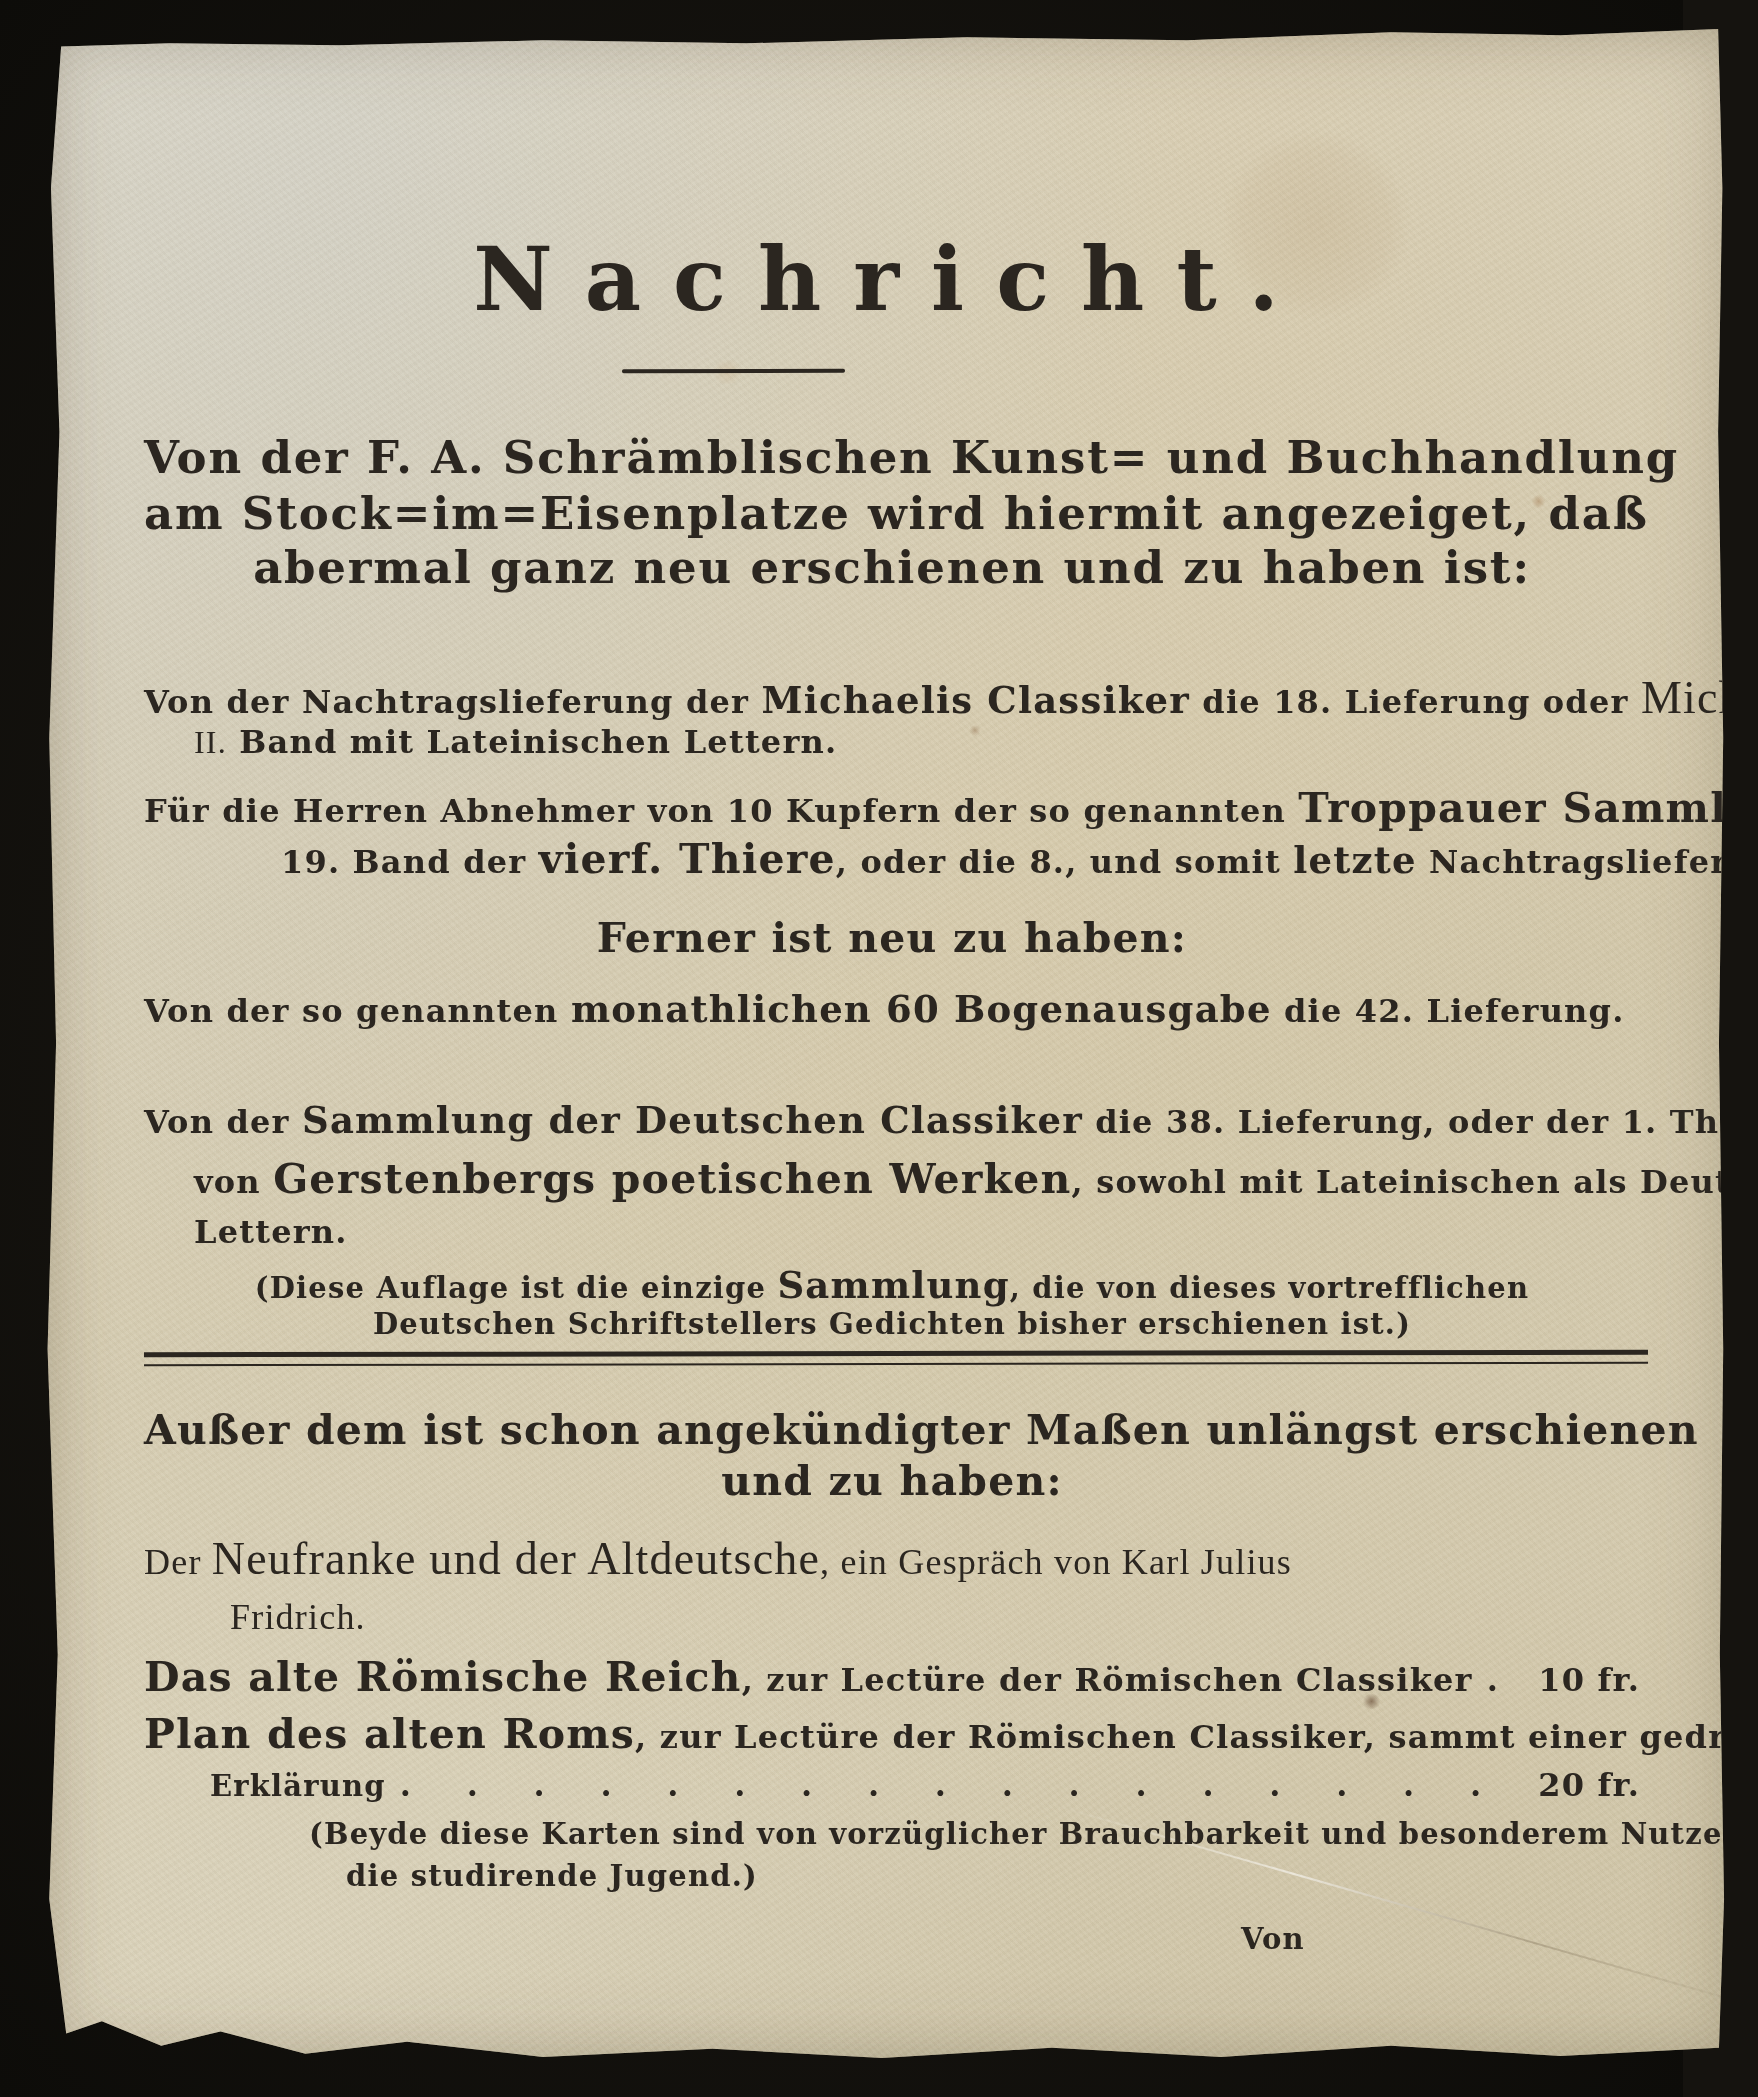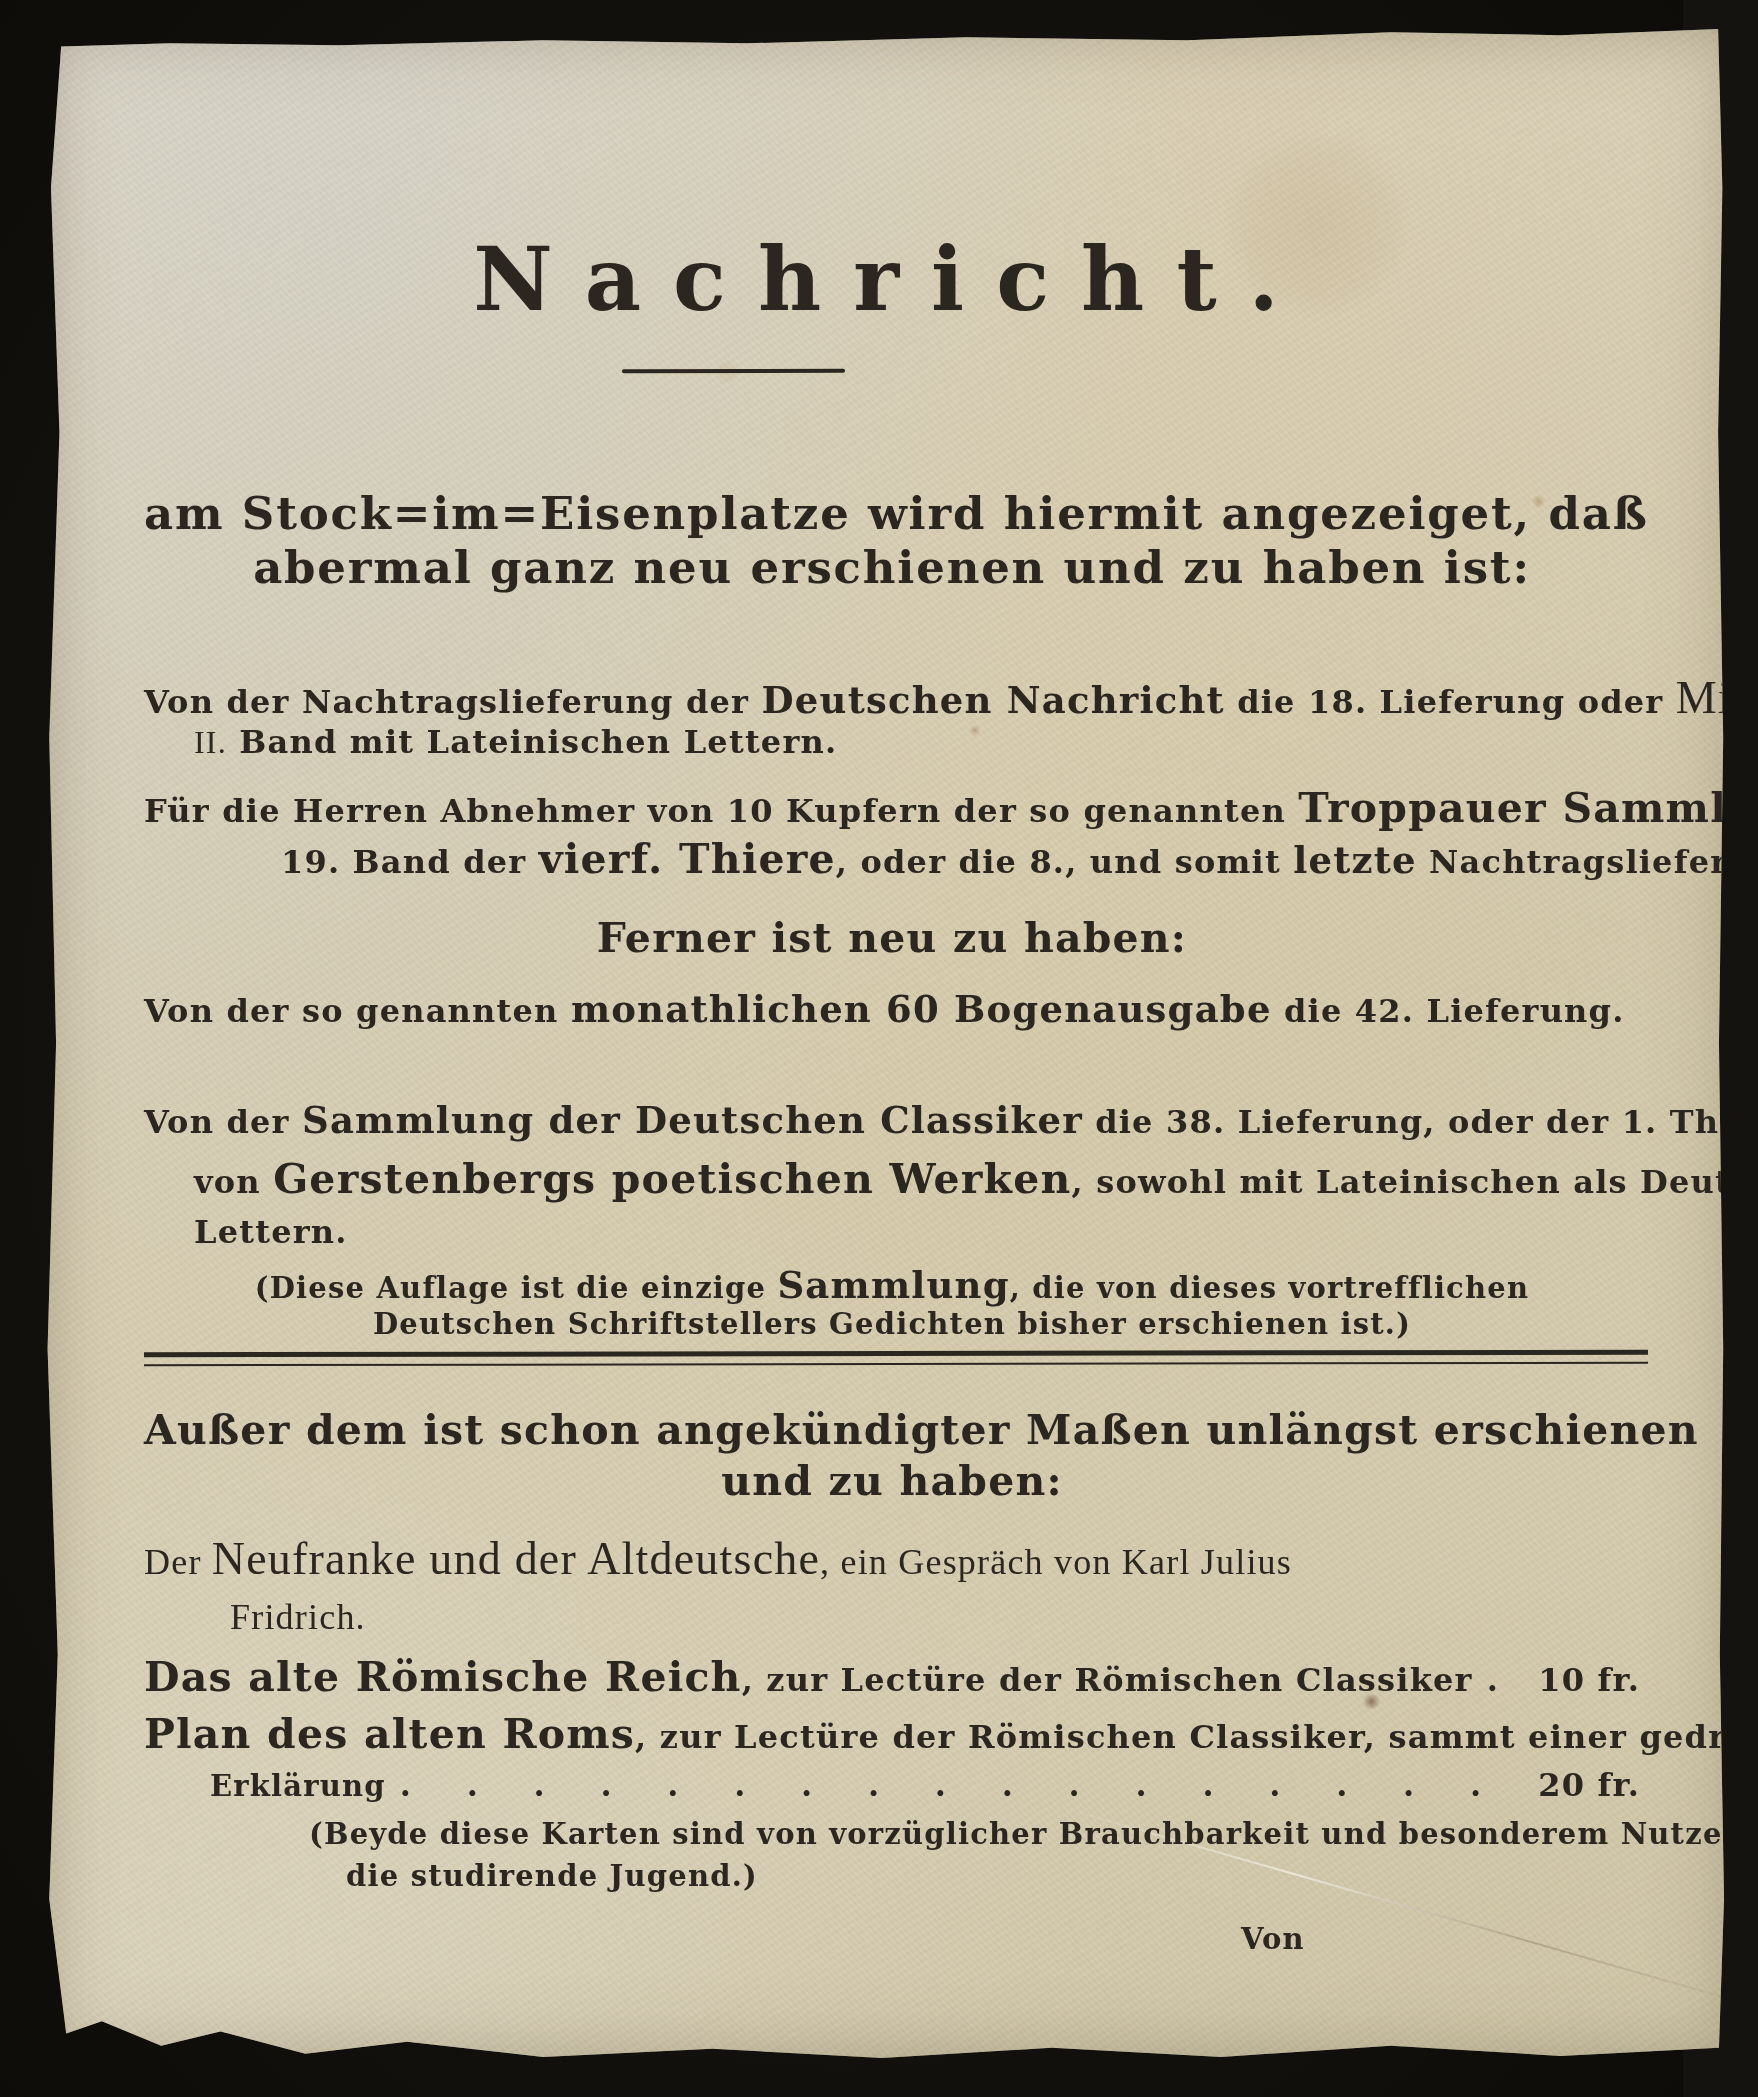--- a/index.html
+++ b/index.html
@@ -93,29 +93,32 @@
     <div class="stain sp3"></div>
     <div class="stain sp4"></div>
     <div class="stain sp5"></div>
     <div class="crease"></div>
 
     <div class="content">
 
       <div class="line center title" style="top:211px;">Nachricht.</div>
       <div class="title-rule"></div>
 
+      <div class="line center intro" style="top:410px;">
+        <span>Von der F. A. Schrämblischen Kunst= und Buchhandlung</span>
+      </div>
       <div class="line center intro" style="top:466px;">
         <span>am Stock=im=Eisenplatze wird hiermit angezeiget, daß</span>
       </div>
       <div class="line center intro" style="top:520px;">
         <span>abermal ganz neu erschienen und zu haben ist:</span>
       </div>
 
       <div class="line" style="top:650px;left:110px;">
-        <span>Von der Nachtragslieferung der </span><span class="em1">Deutschen Nachricht</span><span> die 18. Lieferung oder </span><span class="lat lat-lg">Michaelis</span>
+        <span>Von der Nachtragslieferung der </span><span class="em1">Michaelis Classiker</span><span> die 18. Lieferung oder </span><span class="lat lat-lg">Michaelis</span>
       </div>
       <div class="line" style="top:701px;left:160px;">
         <span class="lat">II.</span><span> Band mit Lateinischen Lettern.</span>
       </div>
 
       <div class="line" style="top:763px;left:110px;">
         <span>Für die Herren Abnehmer von 10 Kupfern der so genannten </span><span class="em2">Troppauer Sammlung</span>
       </div>
       <div class="line" style="top:814px;left:247px;">
         <span>19. Band der </span><span class="em2">vierf. Thiere</span><span>, oder die 8., und somit </span><span class="em1">letzte</span><span> Nachtragslieferung.</span>

